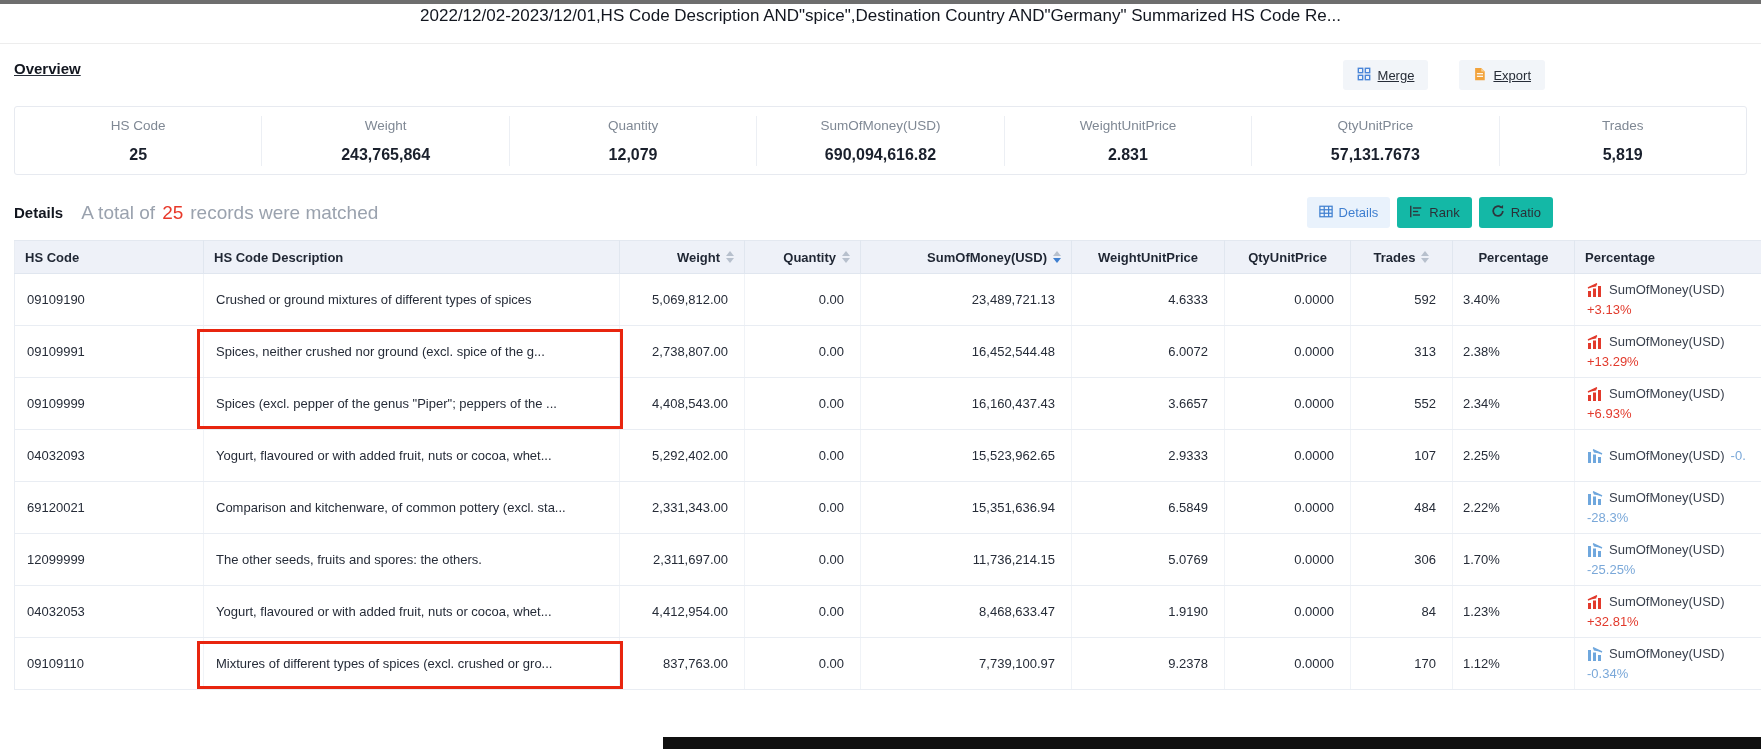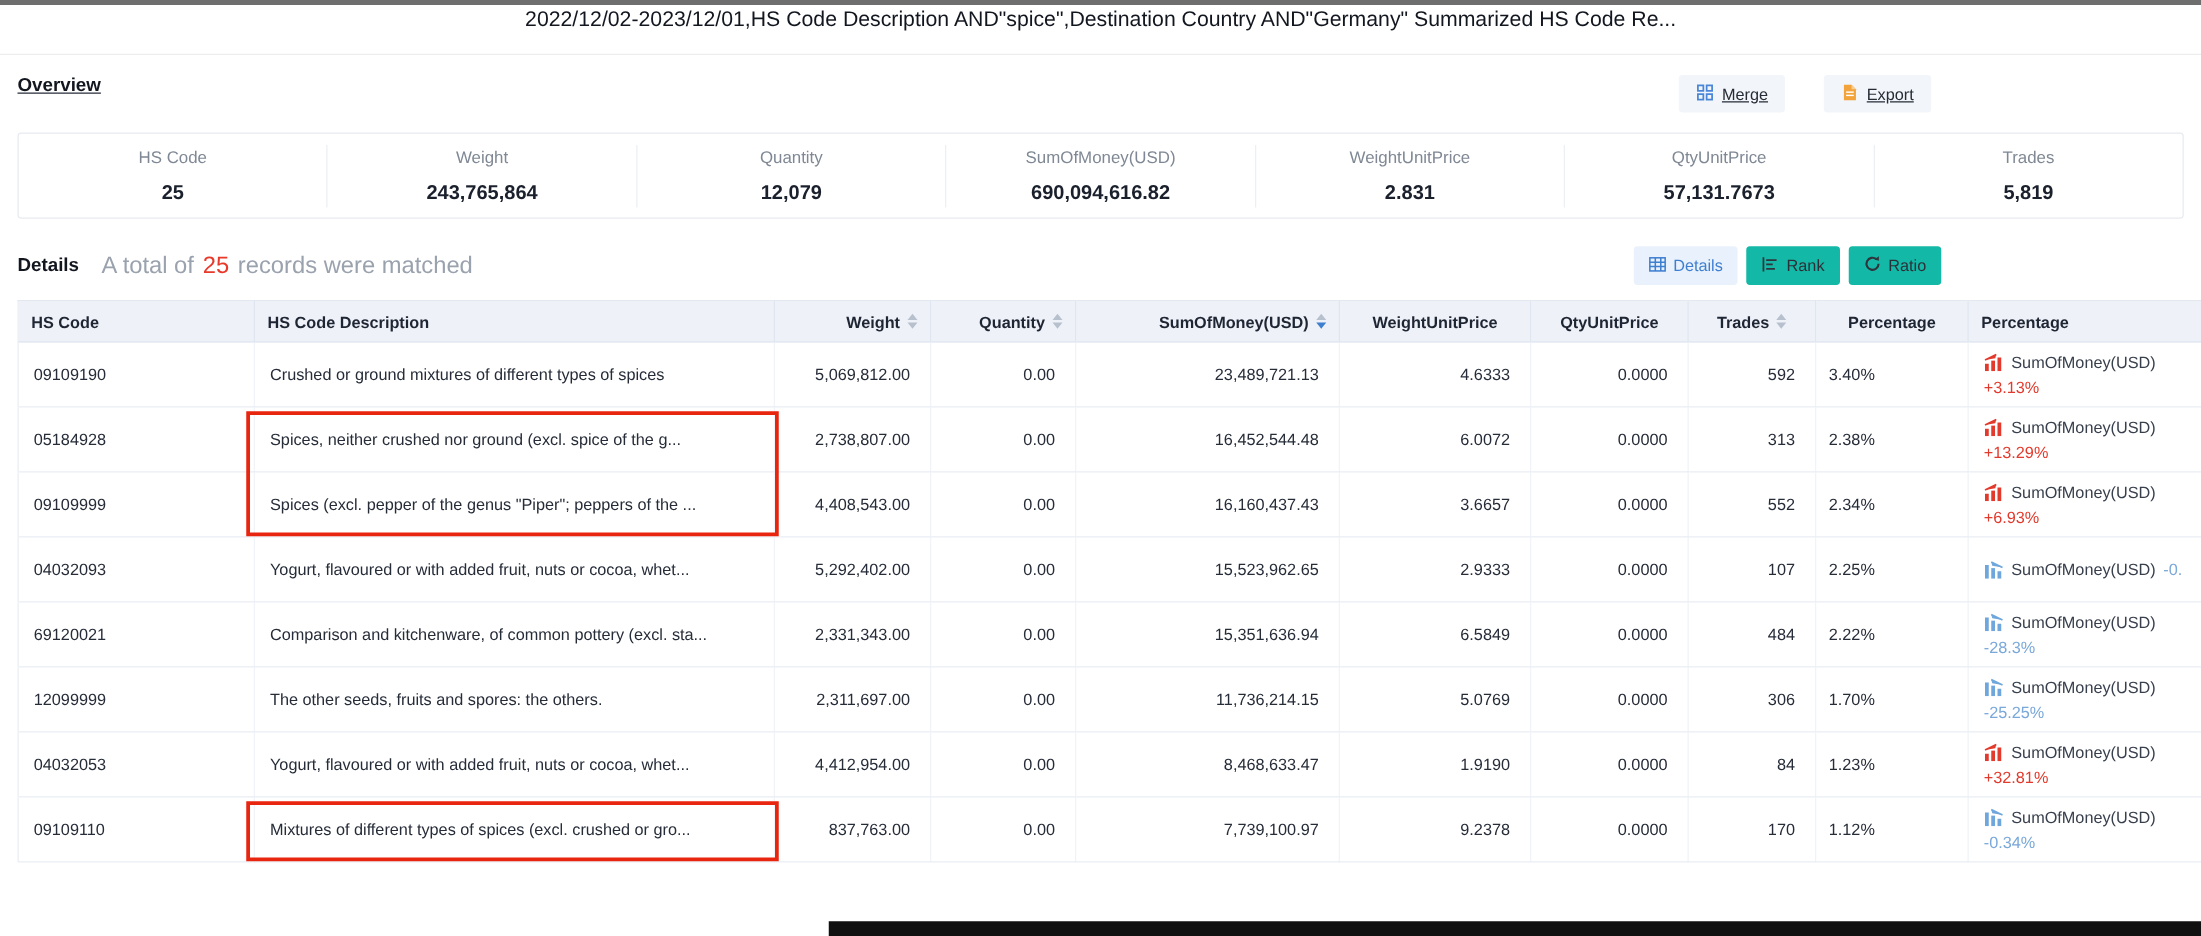--- a/index.html
+++ b/index.html
@@ -303,21 +303,21 @@
                     <path d="M1 6 L10 1.6" stroke="#e23a2c" stroke-width="1.4" fill="none"></path>
                   </g>
                 </svg>
               </span>
 <span class="cmp-label">SumOfMoney(USD)</span>
             </div>
             <div class="cmp-val up">+3.13%</div>
           </td>
         </tr>
         <tr>
-          <td class="c0">05184928</td>
+          <td class="c0">09109991</td>
           <td class="c1 desc">Spices, neither crushed nor ground (excl. spice of the g...</td>
           <td class="c2">2,738,807.00</td>
           <td class="c3">0.00</td>
           <td class="c4">16,452,544.48</td>
           <td class="c5">6.0072</td>
           <td class="c6">0.0000</td>
           <td class="c7">313</td>
           <td class="c8">2.38%</td>
           <td class="c9">
             <div class="cmp-line">

